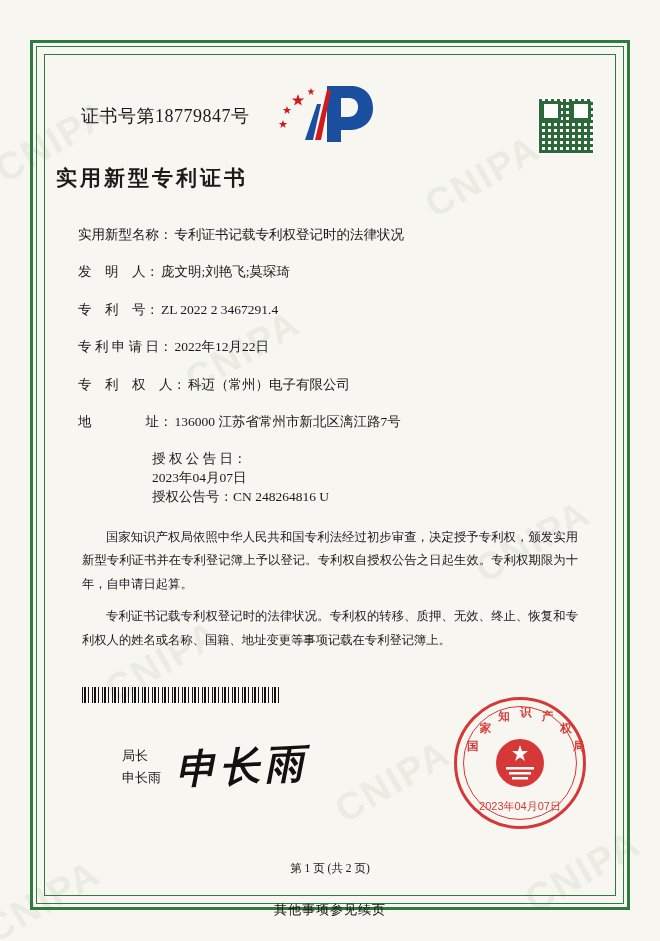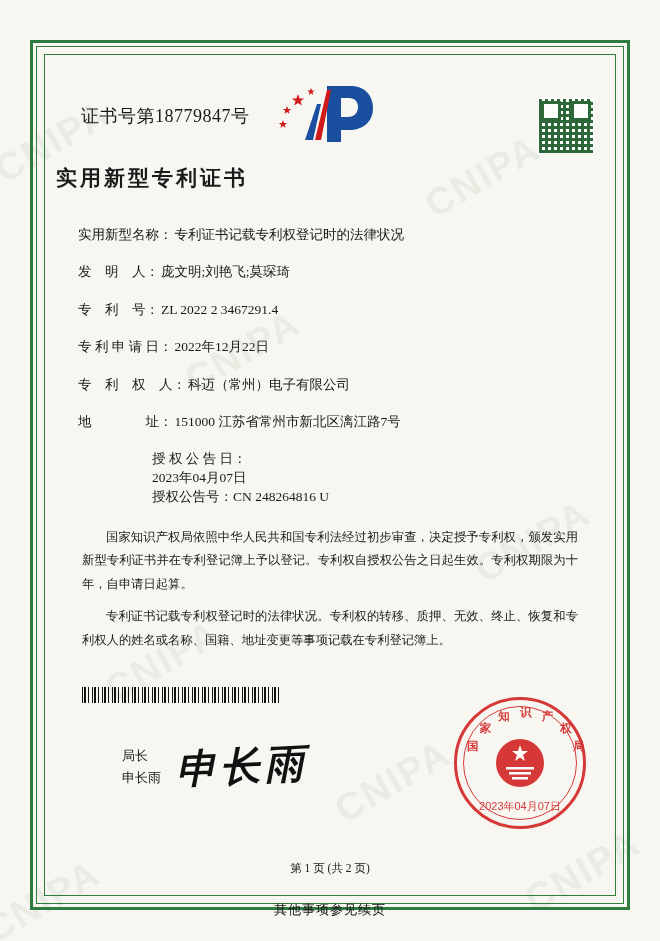--- a/index.html
+++ b/index.html
@@ -306,21 +306,21 @@
     <div class="field">
       <span class="f-label">专 利 申 请 日：</span>
       <span class="f-value">2022年12月22日</span>
     </div>
     <div class="field">
       <span class="f-label">专　利　权　人：</span>
       <span class="f-value">科迈（常州）电子有限公司</span>
     </div>
     <div class="field">
       <span class="f-label">地　　　　址：</span>
-      <span class="f-value">151000 江苏省常州市新北区漓江路7号</span>
+      <span class="f-value">136000 江苏省常州市新北区漓江路7号</span>
     </div>
     <div class="field row-two">
       <span class="f-label">授 权 公 告 日：</span>
       <span>2023年04月07日</span>
       <span class="grp2">
         <span class="f-label">授权公告号：</span>
         <span>CN 248264816 U</span>
       </span>
     </div>
   </div>

